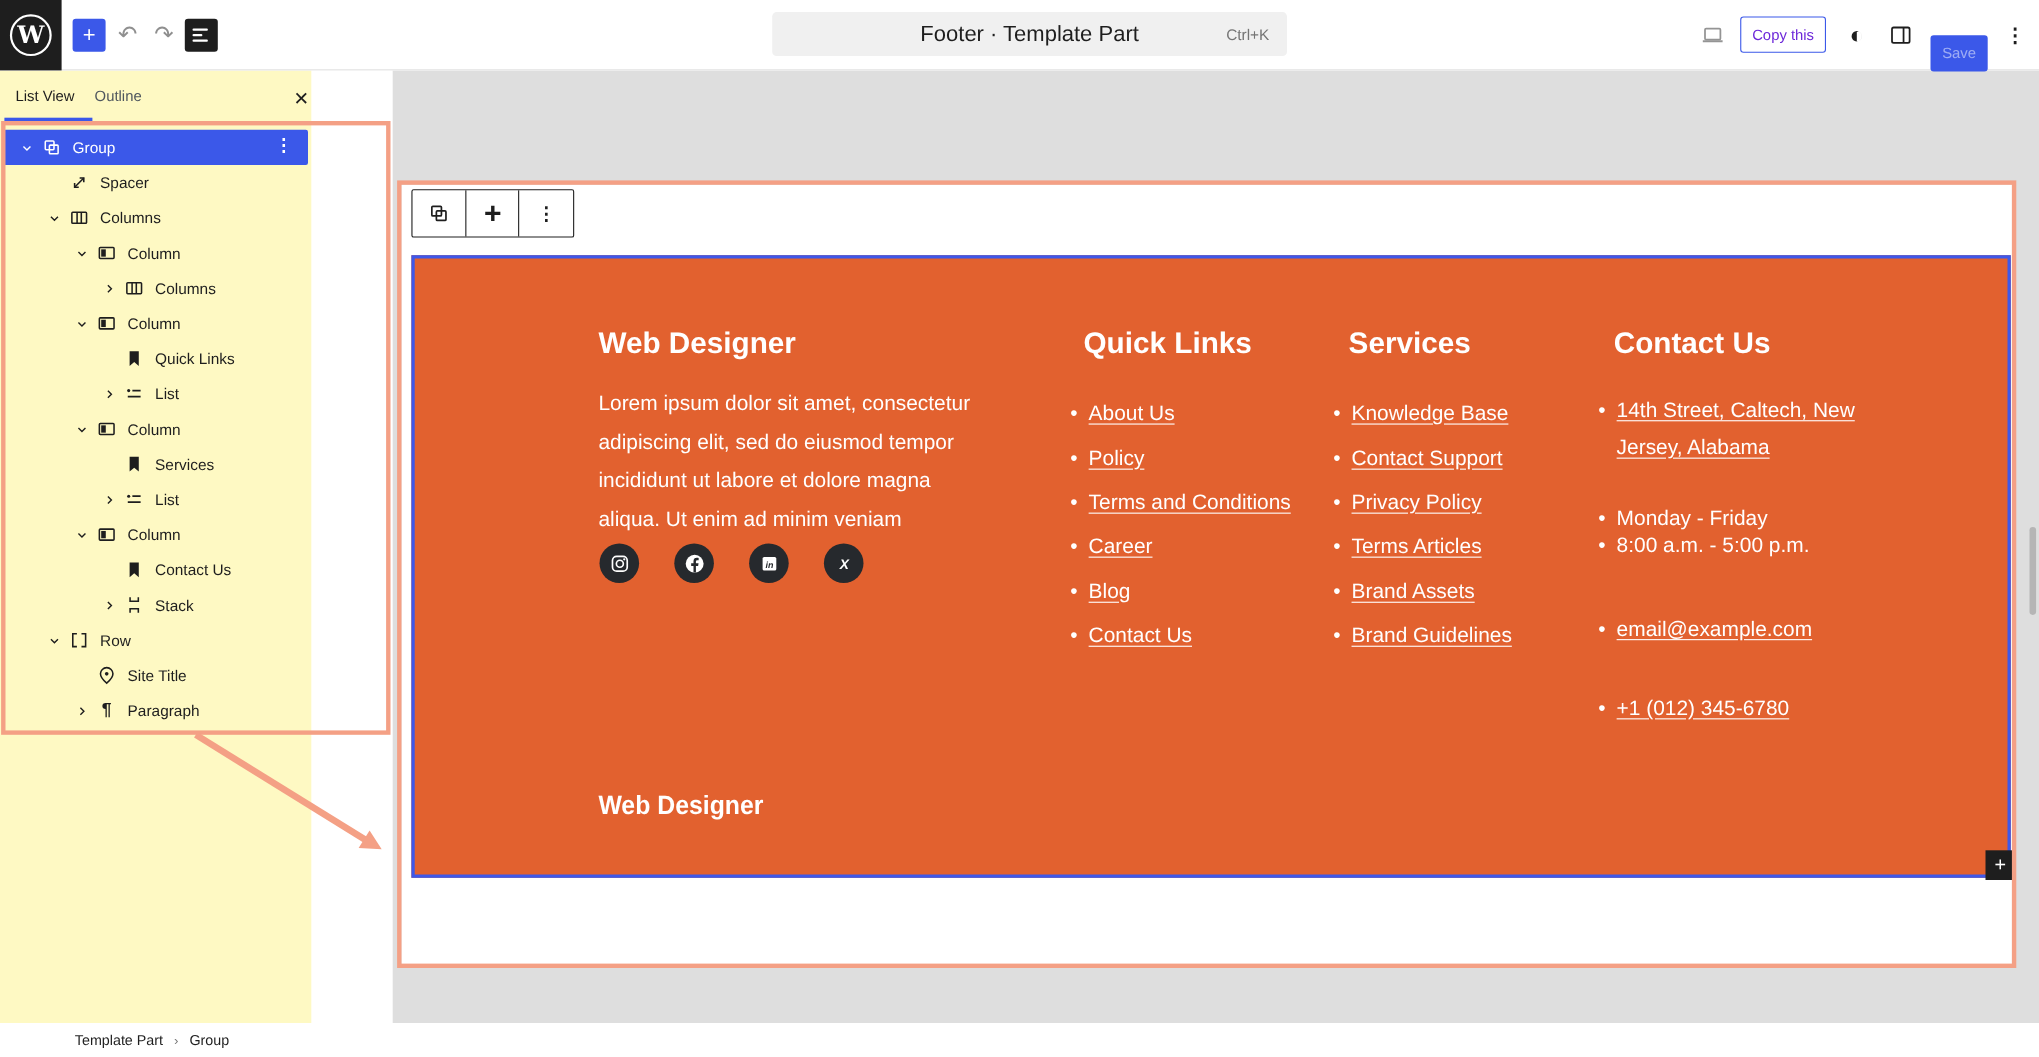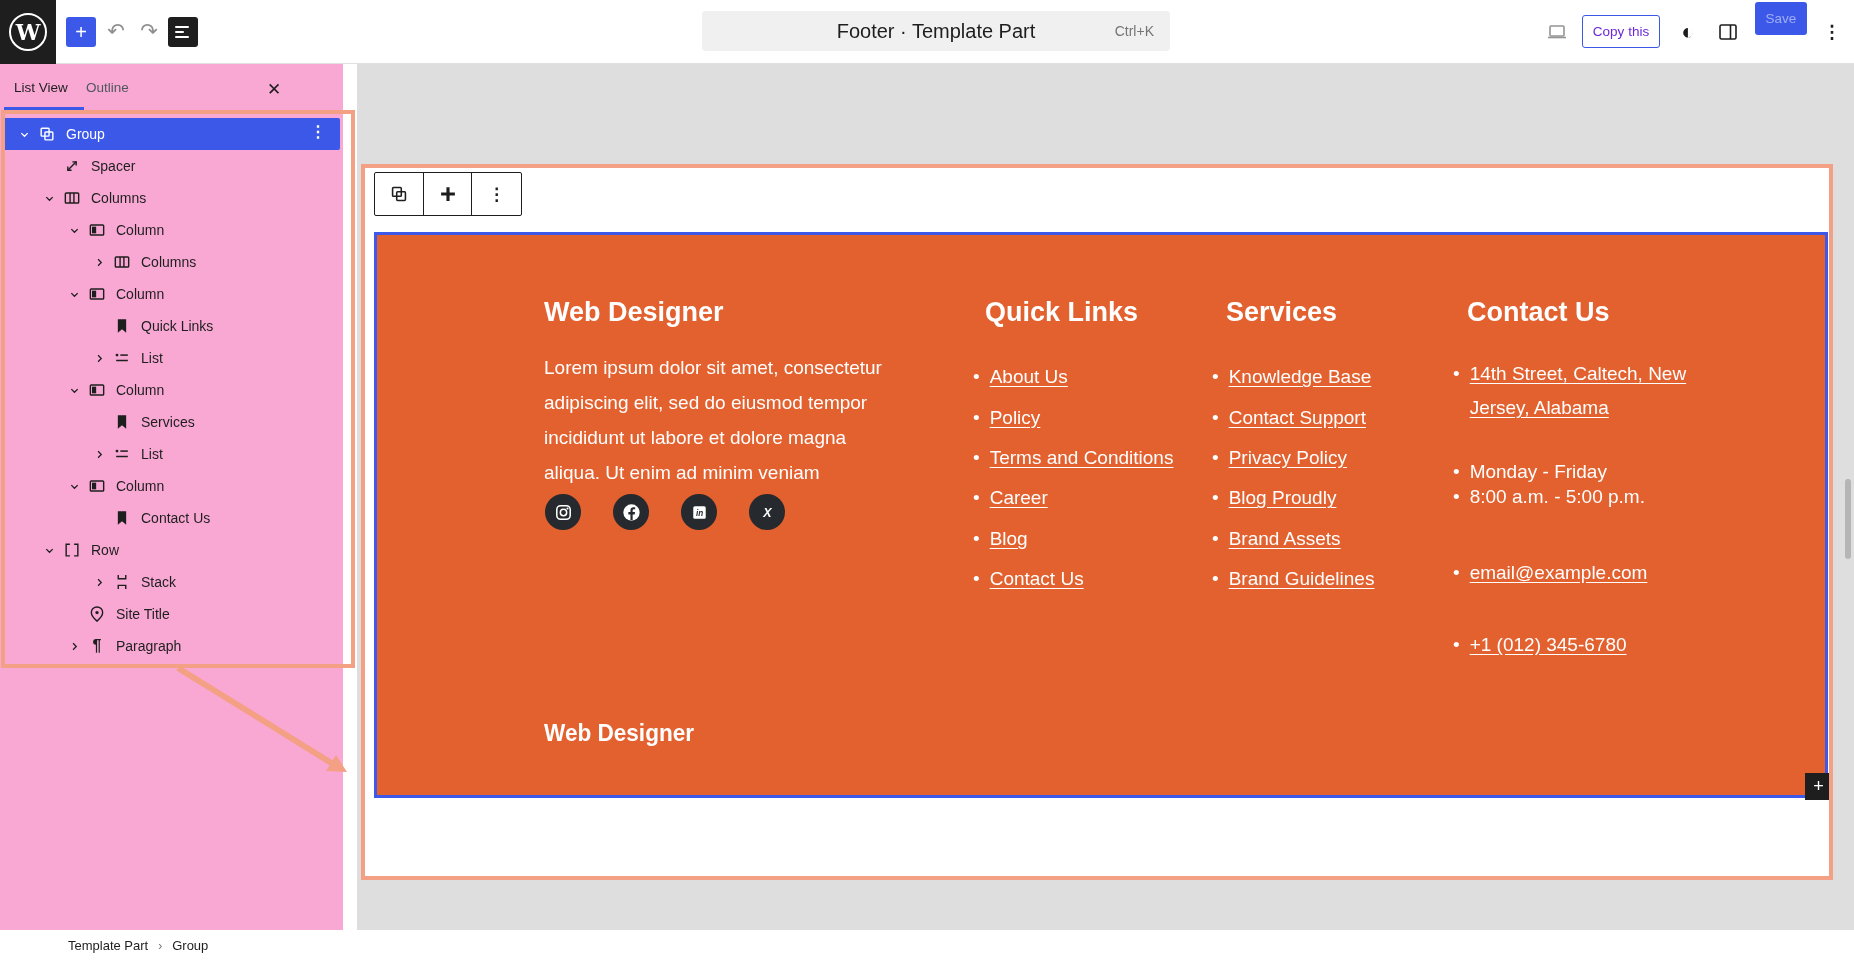--- a/index.html
+++ b/index.html
@@ -13,26 +13,26 @@
   .btn-insert { position:absolute; left:66px; top:17px; width:30px; height:30px; background:#3b58e9; color:#fff; border:none; border-radius:3px; font-size:20px; line-height:28px; cursor:pointer; }
   .hist-btn { position:absolute; top:16px; width:30px; height:30px; background:none; border:none; color:#8f8f8f; font-size:21px; }
   .btn-listview { position:absolute; left:168px; top:17px; width:30px; height:30px; background:#1e1e1e; border:none; border-radius:3px; display:flex; flex-direction:column; justify-content:center; align-items:flex-start; gap:3px; padding-left:7px; }
   .btn-listview i { display:block; height:2px; background:#fff; border-radius:1px; }
   .lv1 { width:14px; } .lv2 { width:9px; } .lv3 { width:14px; }
   .doc-pill { position:absolute; left:702px; top:11px; width:468px; height:40px; background:#f0f0f0; border-radius:4px; }
   .doc-title { position:absolute; left:0; right:0; top:0; bottom:0; display:flex; align-items:center; justify-content:center; font-size:20px; color:#1e1e1e; }
   .doc-shortcut { position:absolute; right:16px; top:0; bottom:0; display:flex; align-items:center; font-size:14px; color:#757575; }
   .tb-icon { position:absolute; top:18px; width:28px; height:28px; display:flex; align-items:center; justify-content:center; background:none; border:none; }
   .btn-copy { position:absolute; left:1582px; top:15px; width:78px; height:33px; background:#fff; border:1px solid #3b58e9; border-radius:3px; color:#6d28d9; font-size:13.5px; cursor:pointer; }
-  .btn-save { position:absolute; left:1755px; top:2px; width:52px; height:33px; background:#3b58e9; border:none; border-radius:3px; color:rgba(255,255,255,.5); font-size:13.5px; }
+  .btn-save { position:absolute; left:1755px; top:32px; width:52px; height:33px; background:#3b58e9; border:none; border-radius:3px; color:rgba(255,255,255,.5); font-size:13.5px; }
   .contrast-glyph { font-size:22px; color:#1e1e1e; line-height:1; }
   .more-glyph { font-size:18px; color:#1e1e1e; font-weight:bold; }
 
   
-  .sidebar { position:absolute; left:0; top:64px; width:343px; height:866px; background:#f9a8d4; z-index:10; }
+  .sidebar { position:absolute; left:0; top:64px; width:283px; height:866px; background:#fef9c3; z-index:10; }
   .sb-tabs { position:relative; height:46px; border-bottom:0; }
   .sb-tab { position:absolute; top:0; height:46px; display:flex; align-items:center; font-size:13.5px; background:none; border:none; color:#1e1e1e; }
   .tab-listview { left:14px; } .tab-outline { left:86px; color:#4f575e; }
   .tab-underline { position:absolute; left:4px; bottom:0; width:80px; height:3px; background:#3b58e9; }
   .sb-close { position:absolute; left:260px; top:11px; width:28px; height:28px; background:none; border:none; font-size:17px; color:#1e1e1e; }
   .lv-tree { position:absolute; left:0; top:54px; right:0; }
   .lv-row { position:relative; height:32px; margin:0 3px; display:flex; align-items:center; color:#1e1e1e; font-size:14px; cursor:pointer; border-radius:2px; }
   .lv-row.sel { background:#3b58e9; color:#fff; }
   .chev { width:22px; height:20px; display:flex; align-items:center; justify-content:center; flex:0 0 22px; }
   .chev svg { width:17px; height:17px; }
@@ -296,47 +296,47 @@
         </div>
         <div class="lv-row" style="padding-left: 85px;">
           <span class="chev"></span>
           <span class="bicon">
             <svg viewBox="0 0 24 24">
               <path d="M7 4h10v16l-5-4.2L7 20z" fill="currentColor"></path>
             </svg>
           </span>
           <span class="lbl">Contact Us</span>
         </div>
+        <div class="lv-row" style="padding-left: 85px;">
+          <span class="chev">
+            <svg viewBox="0 0 24 24">
+              <path d="M10 7.5l4.5 4.5L10 16.5" fill="none" stroke="currentColor" stroke-width="1.8"></path>
+            </svg>
+          </span>
+          <span class="bicon">
+            <svg viewBox="0 0 24 24">
+              <path d="M7.5 3.5v4.5h9V3.5" fill="none" stroke="currentColor" stroke-width="1.7"></path>
+              <path d="M7.5 20.5V16h9v4.5" fill="none" stroke="currentColor" stroke-width="1.7"></path>
+            </svg>
+          </span>
+          <span class="lbl">Stack</span>
+        </div>
         <div class="lv-row" style="padding-left: 35px;">
           <span class="chev">
             <svg viewBox="0 0 24 24">
               <path d="M7.5 10l4.5 4.5L16.5 10" fill="none" stroke="currentColor" stroke-width="1.8"></path>
             </svg>
           </span>
           <span class="bicon">
             <svg viewBox="0 0 24 24">
               <path d="M9.5 5H5v14h4.5" fill="none" stroke="currentColor" stroke-width="1.7"></path>
               <path d="M14.5 5H19v14h-4.5" fill="none" stroke="currentColor" stroke-width="1.7"></path>
             </svg>
           </span>
           <span class="lbl">Row</span>
-        </div>
-        <div class="lv-row" style="padding-left: 85px;">
-          <span class="chev">
-            <svg viewBox="0 0 24 24">
-              <path d="M10 7.5l4.5 4.5L10 16.5" fill="none" stroke="currentColor" stroke-width="1.8"></path>
-            </svg>
-          </span>
-          <span class="bicon">
-            <svg viewBox="0 0 24 24">
-              <path d="M7.5 3.5v4.5h9V3.5" fill="none" stroke="currentColor" stroke-width="1.7"></path>
-              <path d="M7.5 20.5V16h9v4.5" fill="none" stroke="currentColor" stroke-width="1.7"></path>
-            </svg>
-          </span>
-          <span class="lbl">Stack</span>
         </div>
         <div class="lv-row" style="padding-left: 60px;">
           <span class="chev"></span>
           <span class="bicon">
             <svg viewBox="0 0 24 24">
               <path d="M12 3.5a6.8 6.8 0 0 1 6.8 6.8C18.8 14.8 12 20.5 12 20.5S5.2 14.8 5.2 10.3A6.8 6.8 0 0 1 12 3.5z" fill="none" stroke="currentColor" stroke-width="1.7"></path>
               <circle cx="12" cy="10.3" r="2" fill="currentColor"></circle>
             </svg>
           </span>
           <span class="lbl">Site Title</span>
@@ -445,21 +445,21 @@
           <li>
             <span class="blt">•</span>
             <a class="flink">Contact Support</a>
           </li>
           <li>
             <span class="blt">•</span>
             <a class="flink">Privacy Policy</a>
           </li>
           <li>
             <span class="blt">•</span>
-            <a class="flink">Blog Proudly</a>
+            <a class="flink">Terms Articles</a>
           </li>
           <li>
             <span class="blt">•</span>
             <a class="flink">Brand Assets</a>
           </li>
           <li>
             <span class="blt">•</span>
             <a class="flink">Brand Guidelines</a>
           </li>
         </ul>

